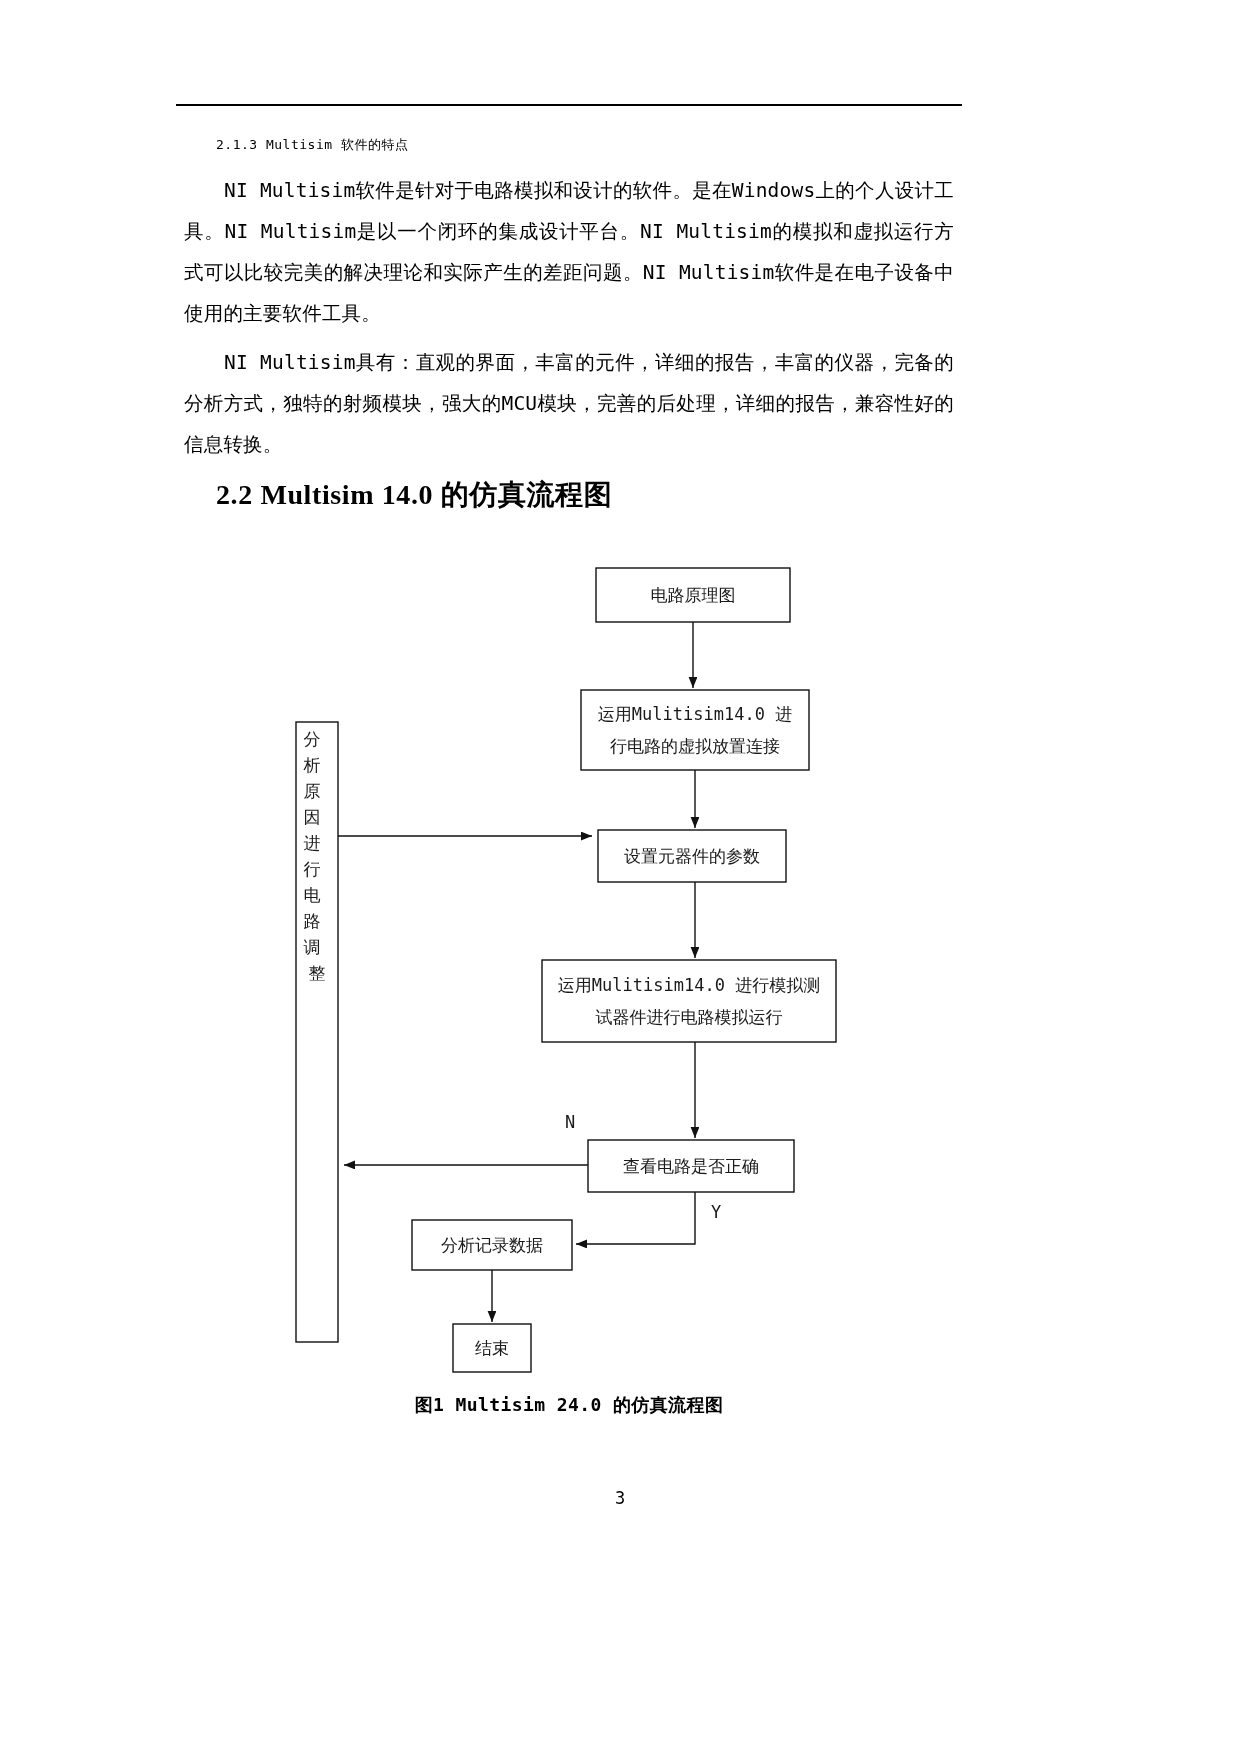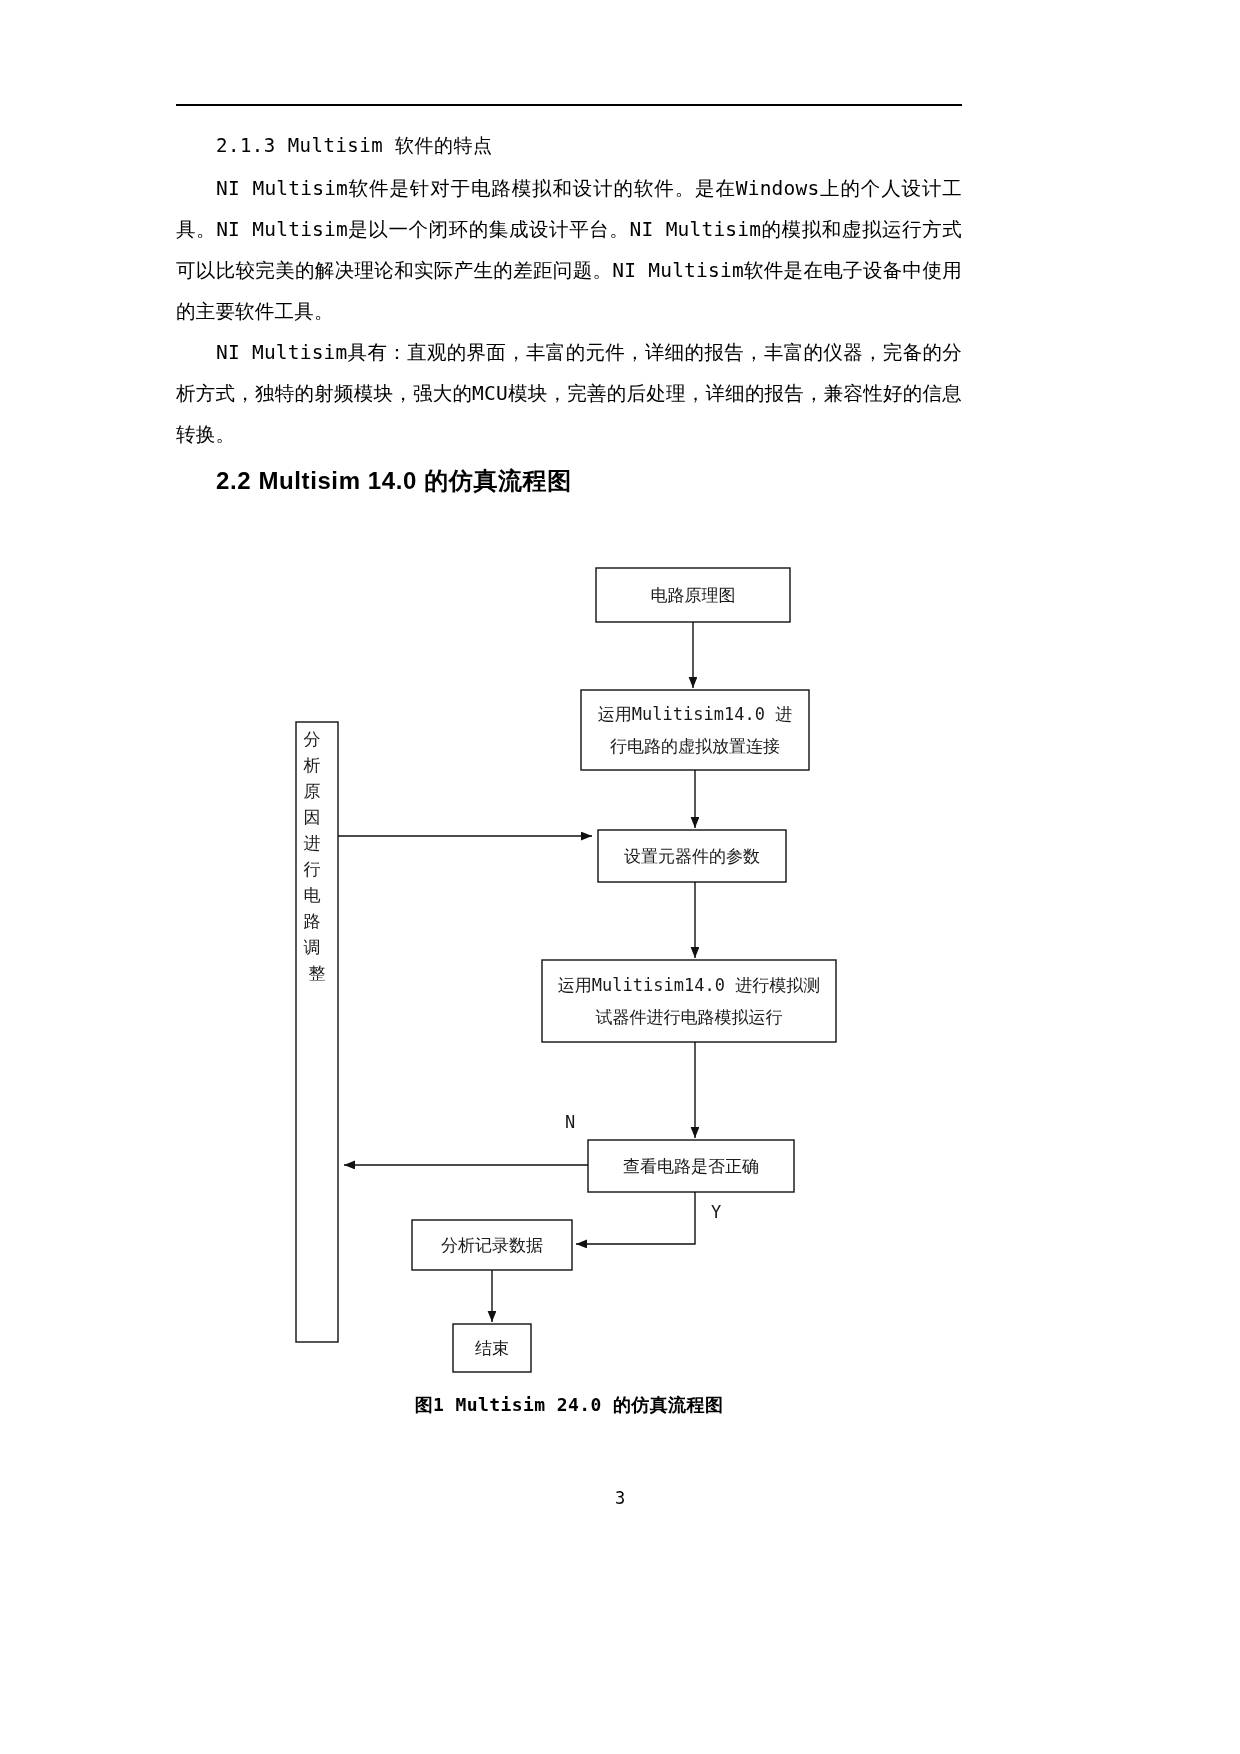--- a/index.html
+++ b/index.html
@@ -30,40 +30,40 @@
     border-top: 2px solid #000;
   }
   .content {
     position: absolute;
     left: 176px;
     top: 128px;
     width: 786px;
   }
   .heading3 {
     font-family: "DejaVu Sans Mono", monospace;
-    font-size: 19px;
+    font-size: 13px;
     line-height: 34px;
     margin: 0 0 6px 0;
     padding-left: 40px;
     letter-spacing: 0.5px;
   }
   p.body-text {
     font-family: "DejaVu Sans Mono", monospace;
     font-size: 19.5px;
     line-height: 41px;
-    margin: 0;
+    margin: 8px;
     text-align: justify;
     text-justify: inter-ideograph;
     text-indent: 40px;
     letter-spacing: 0.2px;
   }
   .heading2 {
-    font-family: Liberation Sans, sans-serif;
+    font-family: Liberation Serif, serif;
     font-weight: bold;
-    font-size: 24px;
+    font-size: 28px;
     line-height: 44px;
     margin: 4px 0 0 0;
     padding-left: 40px;
     letter-spacing: 0.6px;
   }
 
   
   .figure {
     position: absolute;
     left: 176px;

